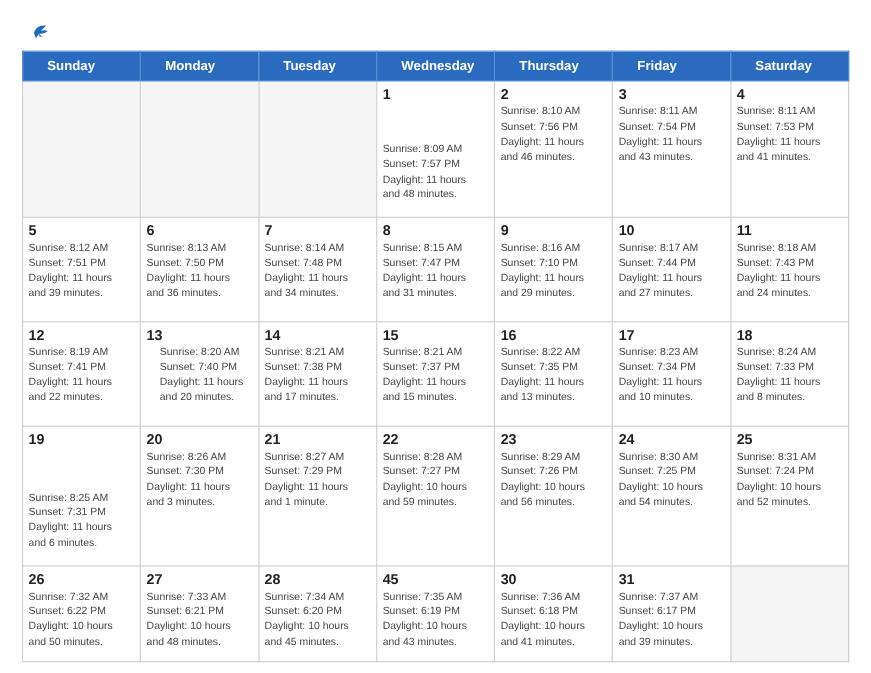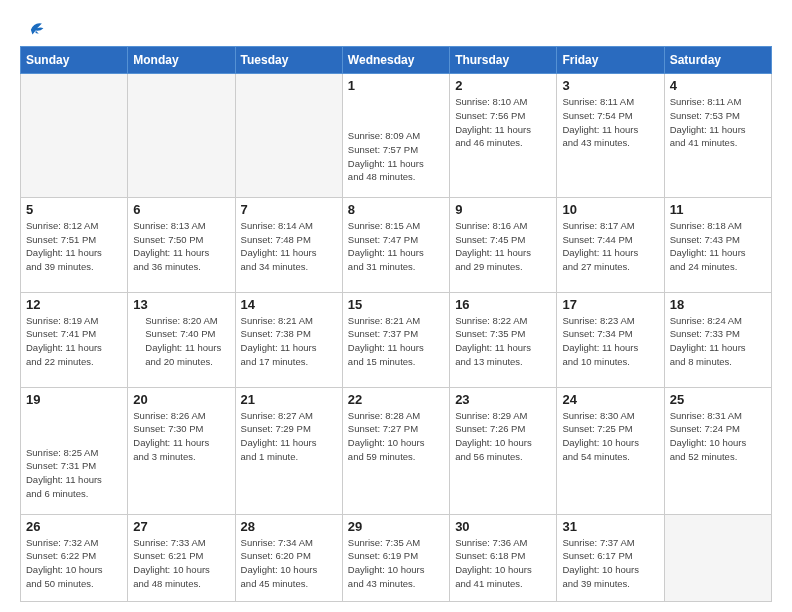--- a/index.html
+++ b/index.html
@@ -59,21 +59,21 @@
       border: 1px solid #ccc;
       border-collapse: collapse;
       width: 100%;
       table-layout: fixed;
     }
     .calendar th {
       background: #2a6bbf;
       color: #fff;
       font-size: 12px;
       font-weight: bold;
-      padding: 6px 5px;
+      padding: 6px 22px;
       text-align: left;
       border: 1px solid #5591d4;
     }
     .calendar td {
       border: 1px solid #ccc;
       vertical-align: top;
       padding: 4px 5px;
       font-size: 10px;
       color: #333;
       background: #fff;
@@ -192,21 +192,21 @@
           <td>
             <span class="day-number">8</span>
             <div class="day-info" style="white-space: pre-line;">Sunrise: 8:15 AM
 Sunset: 7:47 PM
 Daylight: 11 hours
 and 31 minutes.</div>
           </td>
           <td>
             <span class="day-number">9</span>
             <div class="day-info" style="white-space: pre-line;">Sunrise: 8:16 AM
-Sunset: 7:45 PM
+Sunset: 7:10 PM
 Daylight: 11 hours
 and 29 minutes.</div>
           </td>
           <td>
             <span class="day-number">10</span>
             <div class="day-info" style="white-space: pre-line;">Sunrise: 8:17 AM
 Sunset: 7:44 PM
 Daylight: 11 hours
 and 27 minutes.</div>
           </td>
@@ -336,21 +336,21 @@
 and 48 minutes.</div>
           </td>
           <td>
             <span class="day-number">28</span>
             <div class="day-info" style="white-space: pre-line;">Sunrise: 7:34 AM
 Sunset: 6:20 PM
 Daylight: 10 hours
 and 45 minutes.</div>
           </td>
           <td>
-            <span class="day-number">29</span>
+            <span class="day-number">45</span>
             <div class="day-info" style="white-space: pre-line;">Sunrise: 7:35 AM
 Sunset: 6:19 PM
 Daylight: 10 hours
 and 43 minutes.</div>
           </td>
           <td>
             <span class="day-number">30</span>
             <div class="day-info" style="white-space: pre-line;">Sunrise: 7:36 AM
 Sunset: 6:18 PM
 Daylight: 10 hours

